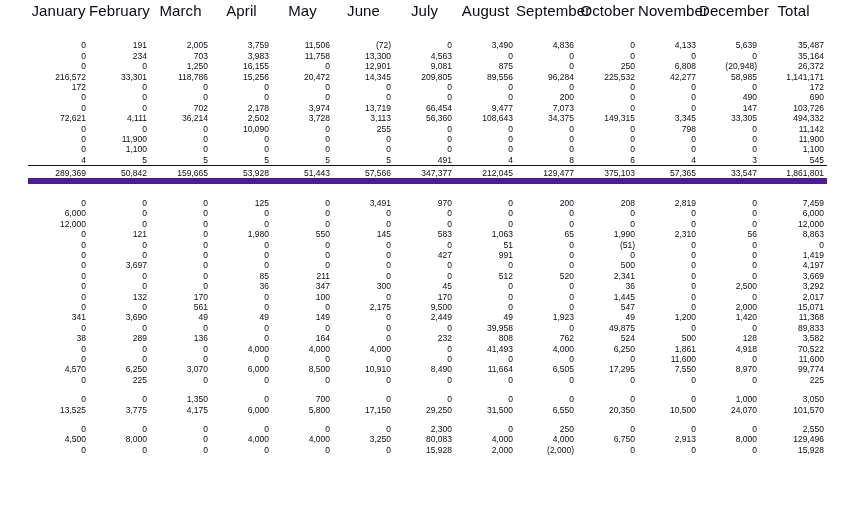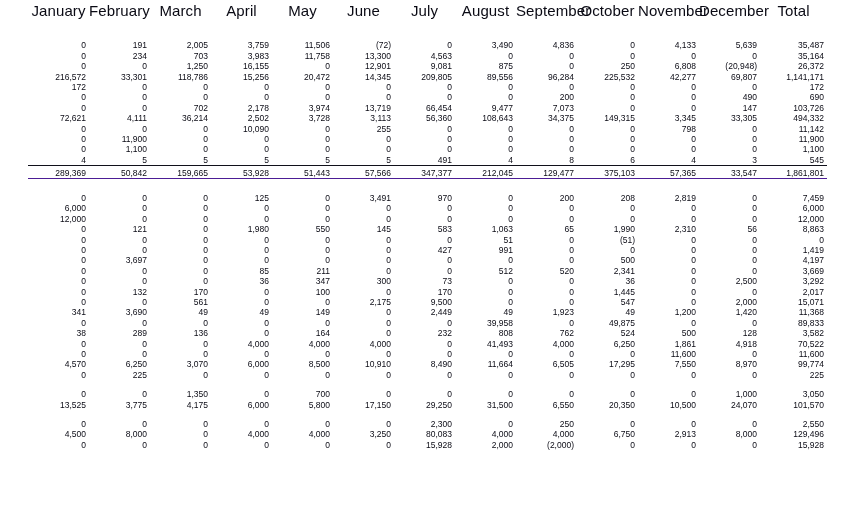--- a/index.html
+++ b/index.html
@@ -52,21 +52,21 @@
     padding-right: 3px;
     height: 10.4px;
   }
   td.lead, td.tail { height: 10.4px; }
   tr.gap-small td { height: 9px; }
   tr.head-gap td { height: 17px; }
 
   
   tr.total-row td.num {
     border-top: 1px solid #10101a;
-    border-bottom: 1px solid #4c1d95;
+    border-bottom: 6px solid #4c1d95;
     height: 11px;
     padding-top: 1px;
   }
   tr.total-row td.lead,
   tr.total-row td.tail { border: 0; }
 
   tr.block-gap td { height: 14px; }
 </style>
 </head>
 <body>
@@ -173,21 +173,21 @@
           <td class="num">33,301</td>
           <td class="num">118,786</td>
           <td class="num">15,256</td>
           <td class="num">20,472</td>
           <td class="num">14,345</td>
           <td class="num">209,805</td>
           <td class="num">89,556</td>
           <td class="num">96,284</td>
           <td class="num">225,532</td>
           <td class="num">42,277</td>
-          <td class="num">69,807</td>
+          <td class="num">58,985</td>
           <td class="num">1,141,171</td>
           <td class="tail"></td>
         </tr>
         <tr>
           <td class="lead"></td>
           <td class="num">172</td>
           <td class="num">0</td>
           <td class="num">0</td>
           <td class="num">0</td>
           <td class="num">0</td>
@@ -477,21 +477,21 @@
           <td class="tail"></td>
         </tr>
         <tr>
           <td class="lead"></td>
           <td class="num">0</td>
           <td class="num">0</td>
           <td class="num">0</td>
           <td class="num">36</td>
           <td class="num">347</td>
           <td class="num">300</td>
-          <td class="num">73</td>
+          <td class="num">45</td>
           <td class="num">0</td>
           <td class="num">0</td>
           <td class="num">36</td>
           <td class="num">0</td>
           <td class="num">2,500</td>
           <td class="num">3,292</td>
           <td class="tail"></td>
         </tr>
         <tr>
           <td class="lead"></td>

